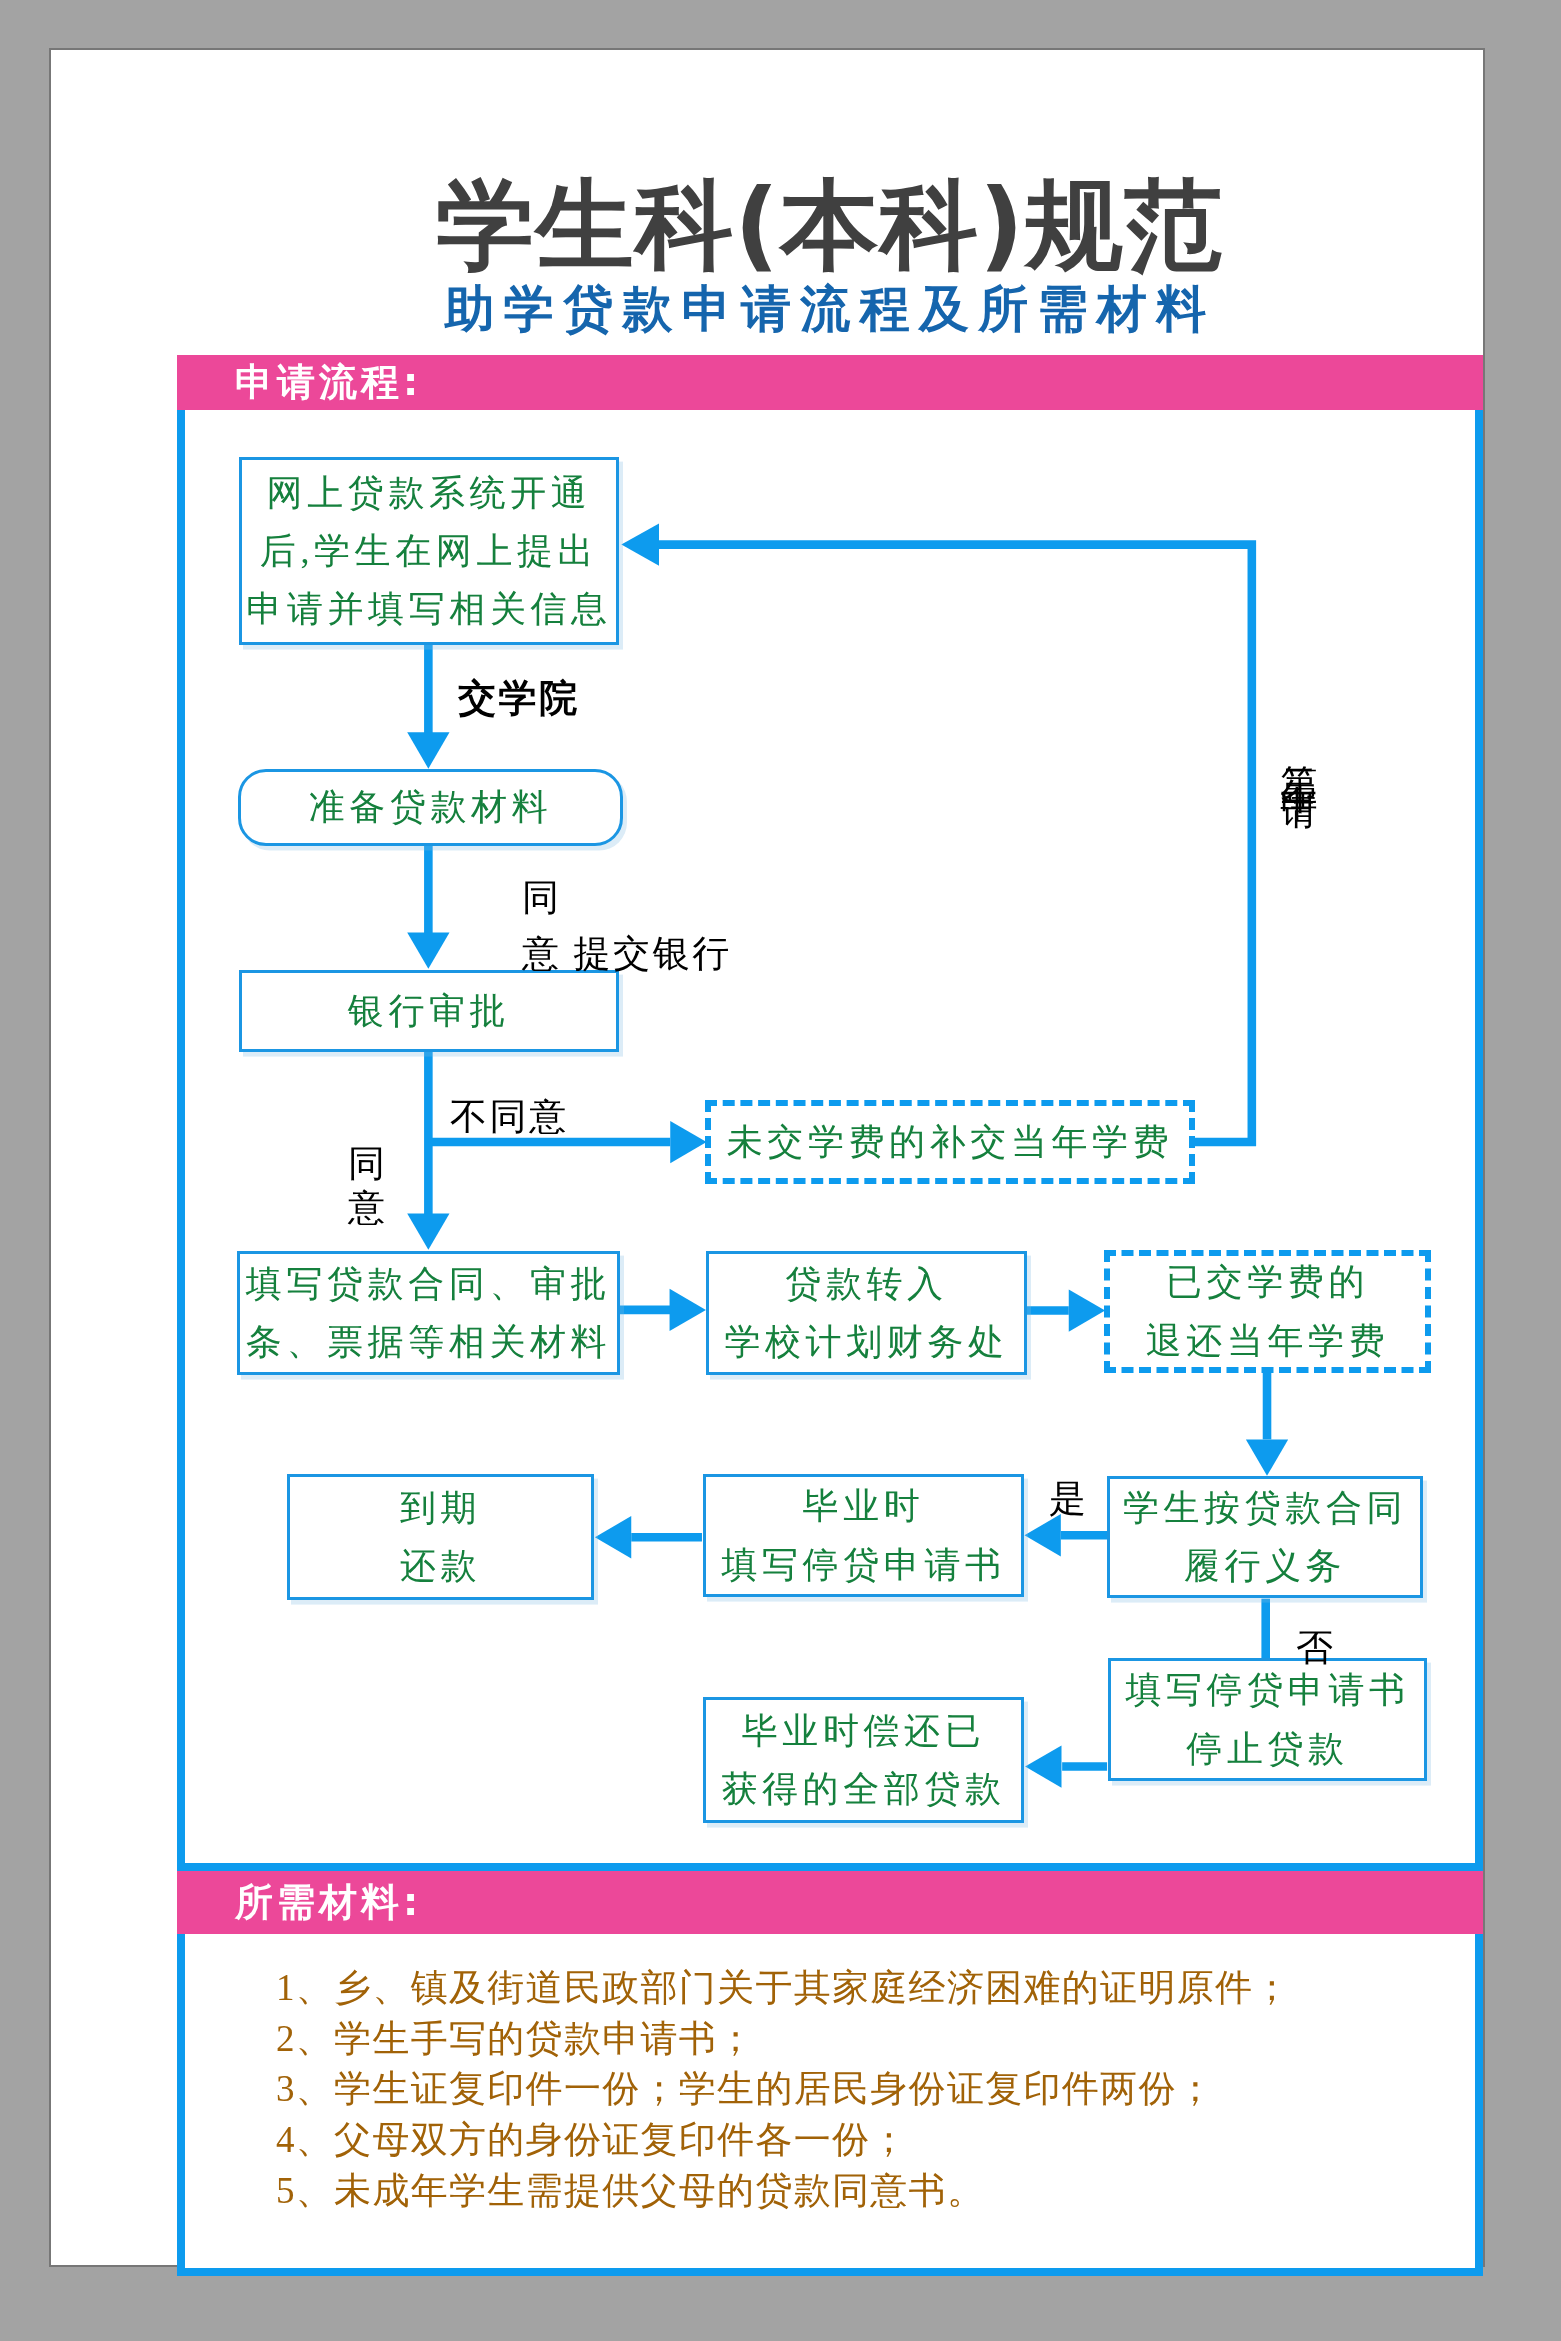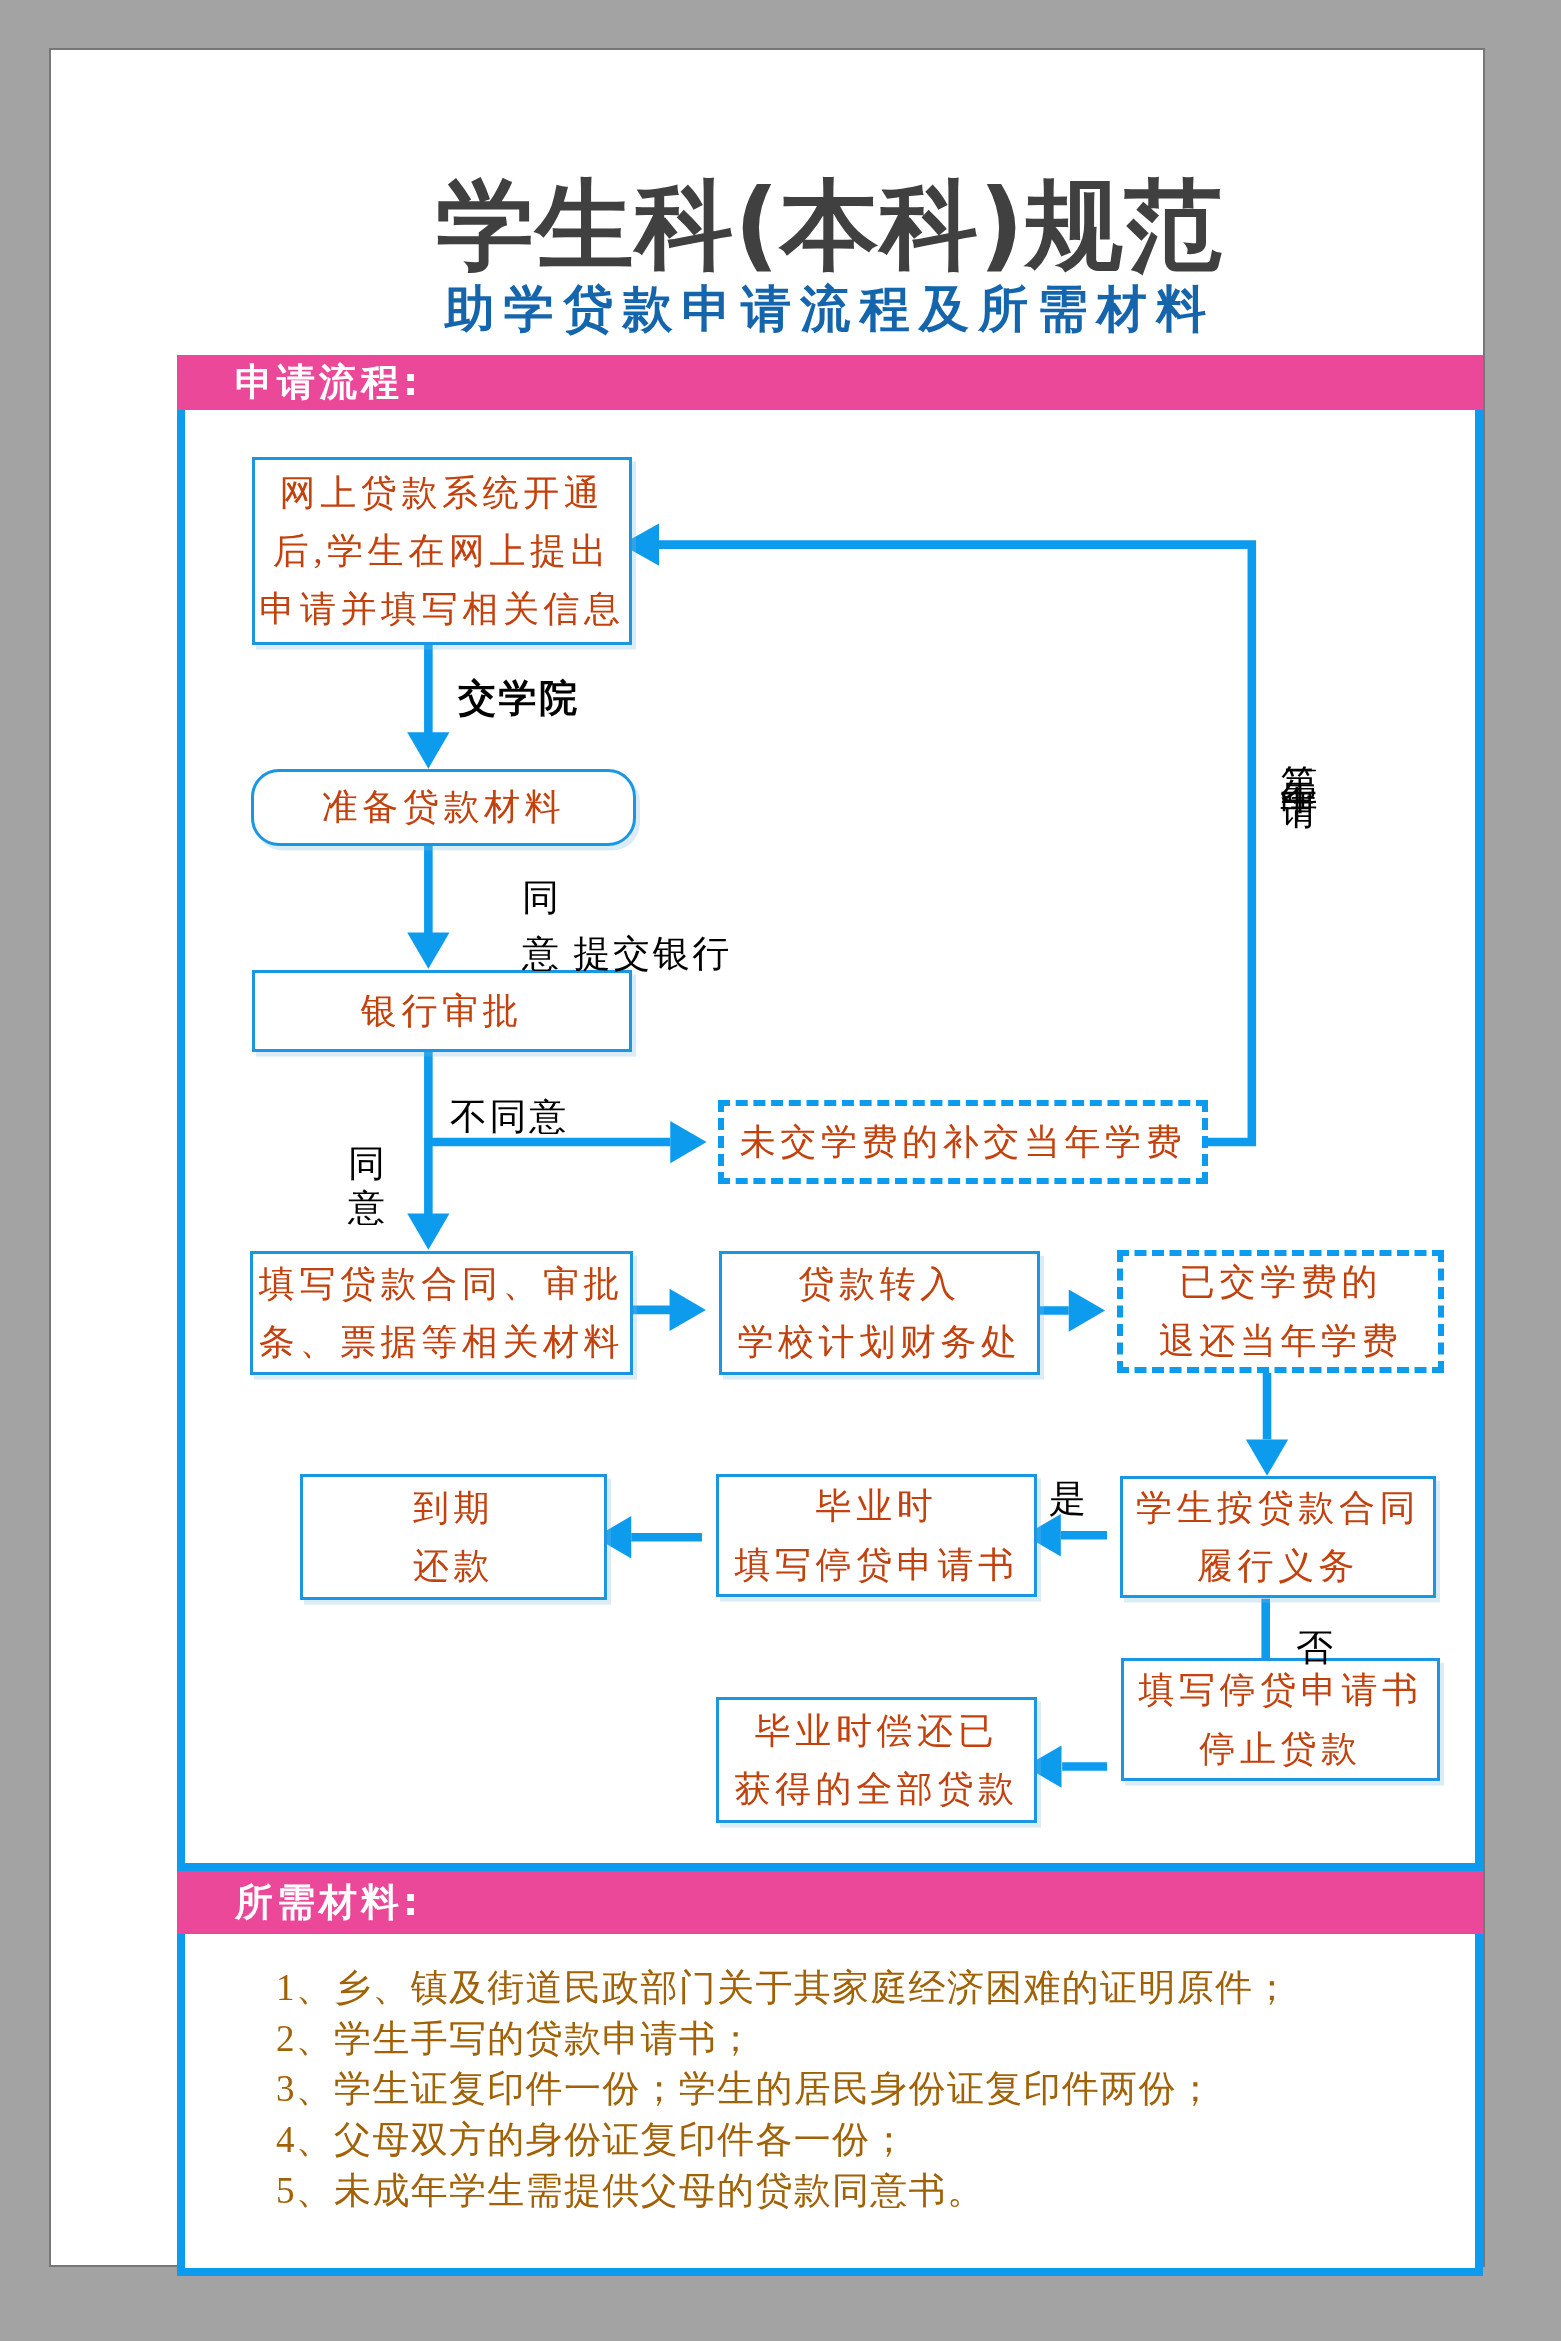--- a/index.html
+++ b/index.html
@@ -58,25 +58,24 @@
   .frame-process{top:360px;height:1461px;}
   .frame-materials{top:1884px;height:342px;background:#ffffff;}
   svg.arrows{left:0;top:0;width:1561px;height:2342px;pointer-events:none;}
   .flow-box{
     background:#ffffff;
     border:3.3px solid #1b96e3;
     box-sizing:border-box;
     display:flex;align-items:center;justify-content:center;
     text-align:center;
     font-size:36px;line-height:1.62;
-    color:#c2410c;
+    color:#15803d;
     letter-spacing:4.6px;
     white-space:pre-line;
     box-shadow:4px 4.6px 0 rgba(130,185,225,0.28);
-    margin-left:13px;
   }
   .flow-box.dashed{
     border:6.6px dashed #0d9bee;
     box-shadow:none;
   }
   .flow-label{
     color:#000000;
     font-size:37px;line-height:1.15;
     white-space:pre-line;
     letter-spacing:2.6px;

